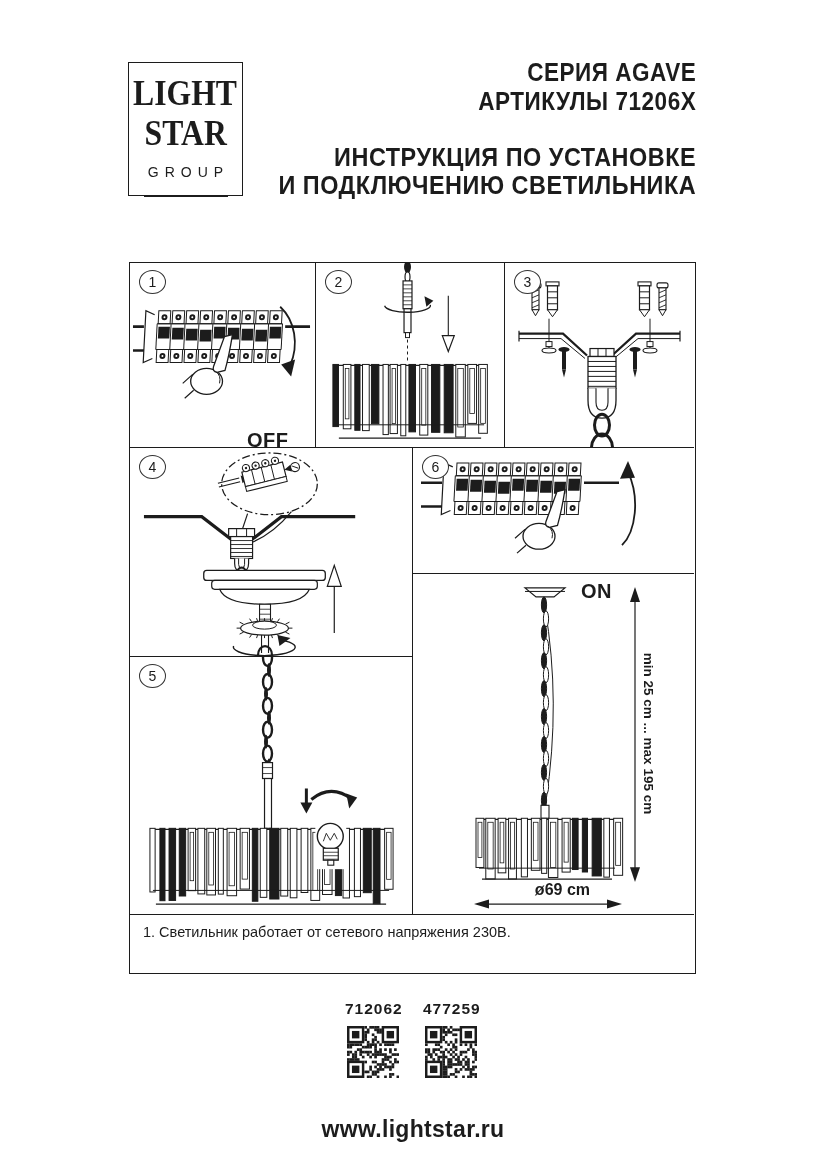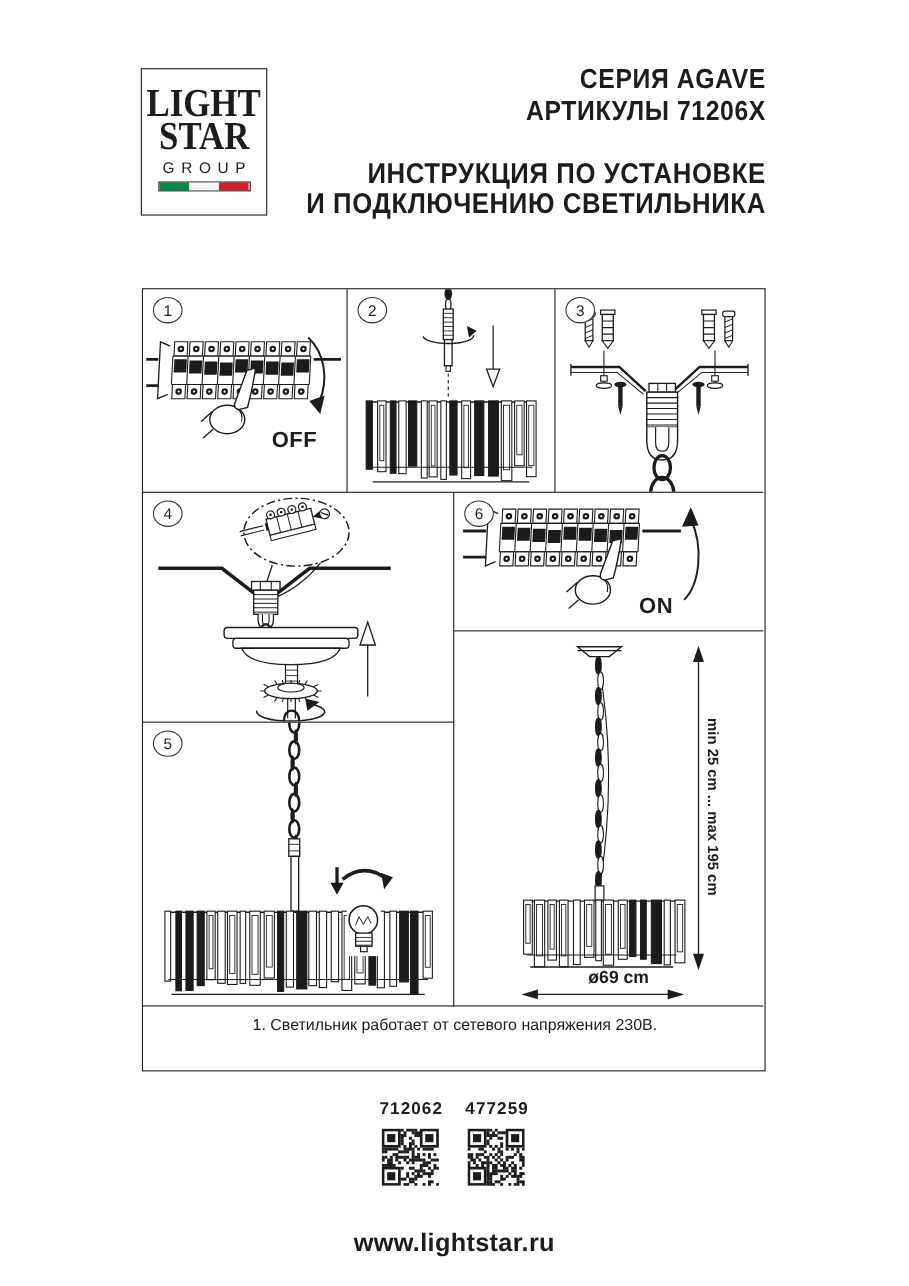--- a/index.html
+++ b/index.html
@@ -1,43 +1,43 @@
 <!DOCTYPE html>
 <html><head>
 <meta charset="utf-8">
 <style>
   html,body{margin:0;padding:0;background:#fff;}
   .page{position:relative;width:826px;height:1169px;background:#ffffff;overflow:hidden;
         font-family:"Liberation Sans",sans-serif;color:#1c1c1c;}
   svg{display:block;}
   
   .logo{position:absolute;left:128px;top:62px;width:115px;height:134px;border:1.5px solid #1c1c1c;
-        box-sizing:border-box;display:flex;flex-direction:column;align-items:center;padding-top:15px;background:#fff;}
+        box-sizing:border-box;display:flex;flex-direction:column;align-items:center;padding-top:15px;background:#fff;gap:10px;}
   .logo-word{font-family:"Liberation Serif",serif;font-weight:700;font-size:36px;line-height:30px;
              transform:scaleX(.88);letter-spacing:0;}
   .logo-group{font-size:14px;line-height:13px;letter-spacing:6px;padding-left:6px;margin-top:8px;font-weight:400;}
   .flag{margin-top:6px;width:84px;height:9px;border:1px solid #1c1c1c;box-sizing:border-box;display:flex;}
   .flag span{flex:1;height:100%;}
   .hdr{position:absolute;right:130px;text-align:right;font-weight:700;transform:scaleX(.9);
        transform-origin:100% 0;white-space:nowrap;}
   .hdr-title{top:58px;font-size:25px;line-height:29px;letter-spacing:.6px;}
   .hdr-instr{top:143px;font-size:26px;line-height:28px;letter-spacing:.6px;}
   
   .box{position:absolute;left:129px;top:262px;width:567px;height:712px;border:1.5px solid #1c1c1c;box-sizing:border-box;}
   .cell{position:absolute;box-sizing:border-box;}
   .br{border-right:1.5px solid #1c1c1c;} .bb{border-bottom:1.5px solid #1c1c1c;}
   .cell > svg{position:absolute;left:0;top:0;width:100%;height:100%;}
   .stepnum{position:absolute;left:9px;top:7px;width:25px;height:22px;border:1.2px solid #333;border-radius:50%;
            display:flex;align-items:center;justify-content:center;font-size:14px;background:#fff;z-index:2;}
-  .lbl{position:absolute;font-weight:600;font-size:20px;letter-spacing:.5px;z-index:2;}
+  .lbl{position:absolute;font-weight:600;font-size:20px;letter-spacing:.5px;z-index:2;margin-top:40px;}
   .dimlbl{position:absolute;left:148px;top:152px;width:174px;text-align:center;font-weight:700;font-size:13.5px;
           transform:rotate(90deg);white-space:nowrap;}
   .dialbl{position:absolute;left:85px;top:307px;width:92px;text-align:right;font-weight:700;font-size:16px;}
   .notes{position:absolute;left:0;top:652px;width:564px;height:57px;padding:9px 10px 0 13px;box-sizing:border-box;
-         font-size:14.5px;line-height:17.5px;text-align:center;}
+         font-size:14.5px;line-height:17.5px;}
   
   .qrlbl{position:absolute;top:1000px;width:56px;text-align:center;font-weight:700;font-size:15.5px;letter-spacing:1px;}
   .qrbox{position:absolute;top:1026px;width:52px;height:52px;}
   .site{position:absolute;left:0;right:0;top:1116px;text-align:center;font-weight:700;font-size:23px;letter-spacing:.3px;}
 </style>
 </head>
 <body>
 
 <div class="page">
 

